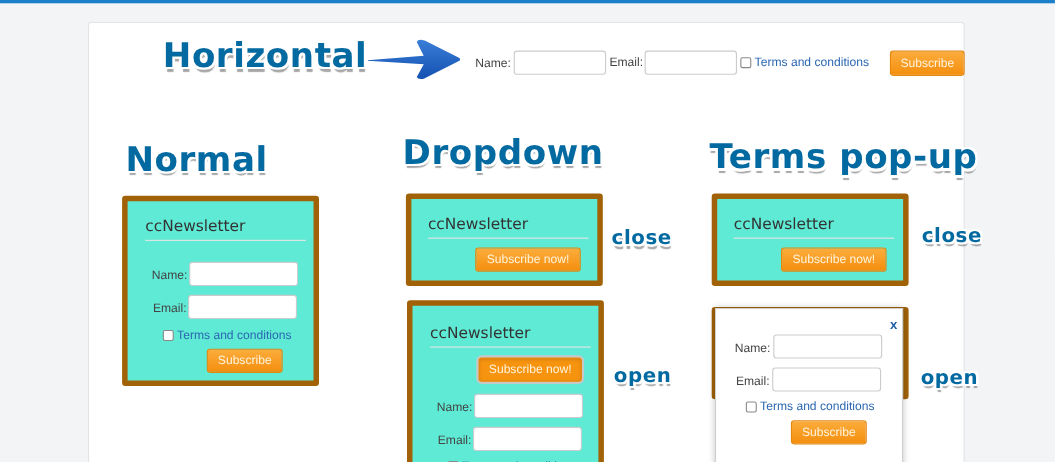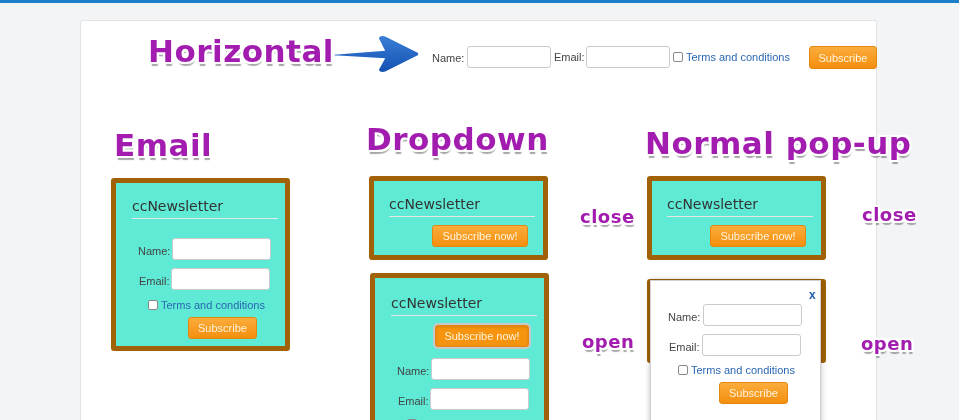--- a/index.html
+++ b/index.html
@@ -17,30 +17,30 @@
     background: #ffffff;
     border: 1px solid #e2e3e5;
     border-radius: 3px;
   }
   .abs { position: absolute; }
 
   .label-big {
     position: absolute;
     font-family: "DejaVu Sans", sans-serif;
     font-weight: bold;
-    color: #a21caf;
+    color: #0369a1;
     letter-spacing: 0.5px;
     text-shadow:
       2px 0 0 #fff, -2px 0 0 #fff, 0 2px 0 #fff, 0 -2px 0 #fff,
       2px 2px 0 #fff, -2px -2px 0 #fff, 2px -2px 0 #fff, -2px 2px 0 #fff,
       1px 4px 1px rgba(0,0,0,0.35);
     white-space: nowrap;
   }
   .label-h { font-size: 31px; }
-  .label-sm { font-size: 18px; margin-left: 24px; }
+  .label-sm { font-size: 18px; }
 
   .field-label {
     font-size: 11px;
     color: #444;
     white-space: nowrap;
   }
   .input {
     background: #fff;
     border: 1px solid #c9cbce;
     border-radius: 3px;
@@ -128,21 +128,21 @@
 <span class="abs field-label" style="left:432px; top:49px;">Name:</span>
 <div class="abs input" style="left:467px; top:43px; width:84px;"></div>
 <span class="abs field-label" style="left:554px; top:48px;">Email:</span>
 <div class="abs input" style="left:586px; top:43px; width:84px;"></div>
 <div class="abs terms" style="left:673px; top:48px;">
   <span class="checkbox"></span>
   <span>Terms and conditions</span>
 </div>
 <div class="abs btn" style="left:791px; top:43px; width:68px; height:23px;">Subscribe</div>
 
-<div class="label-big label-h" style="left:114px; top:124px;">Email</div>
+<div class="label-big label-h" style="left:114px; top:124px;">Normal</div>
 <div class="card" style="left:111px; top:175px; width:179px; height:173px;">
   <div class="card-title" style="left:16px; top:15px;">ccNewsletter</div>
   <div class="card-rule" style="left:16px; top:35px; width:146px;"></div>
   <span class="abs field-label" style="left:22px; top:62px;">Name:</span>
   <div class="abs input" style="left:56px; top:55px; width:99px;"></div>
   <span class="abs field-label" style="left:23px; top:92px;">Email:</span>
   <div class="abs input" style="left:55px; top:85px; width:99px;"></div>
   <div class="abs terms" style="left:32px; top:116px;">
     <span class="checkbox"></span>
     <span>Terms and conditions</span>
@@ -166,21 +166,21 @@
   <div class="abs input" style="left:56px; top:80px; width:99px;"></div>
   <span class="abs field-label" style="left:23px; top:117px;">Email:</span>
   <div class="abs input" style="left:55px; top:110px; width:99px;"></div>
   <div class="abs terms" style="left:32px; top:140px;">
     <span class="checkbox"></span>
     <span>Terms and conditions</span>
   </div>
 </div>
 <div class="label-big label-sm" style="left:558px; top:328px;">open</div>
 
-<div class="label-big label-h" style="left:645px; top:122px;">Normal pop-up</div>
+<div class="label-big label-h" style="left:645px; top:122px;">Terms pop-up</div>
 <div class="card" style="left:647px; top:173px; width:179px; height:84px;">
   <div class="card-title" style="left:15px; top:15px;">ccNewsletter</div>
   <div class="card-rule" style="left:15px; top:35px; width:146px;"></div>
   <div class="abs btn" style="left:40px; top:44px; width:96px; height:22px;">Subscribe now!</div>
 </div>
 <div class="label-big label-sm" style="left:838px; top:201px;">close</div>
 
 <div class="card" style="left:647px; top:276px; width:179px; height:84px;"></div>
 <div class="popup" style="left:650px; top:277px; width:171px; height:150px;">
   <div class="popup-close" style="left:158px; top:7px;">x</div>

